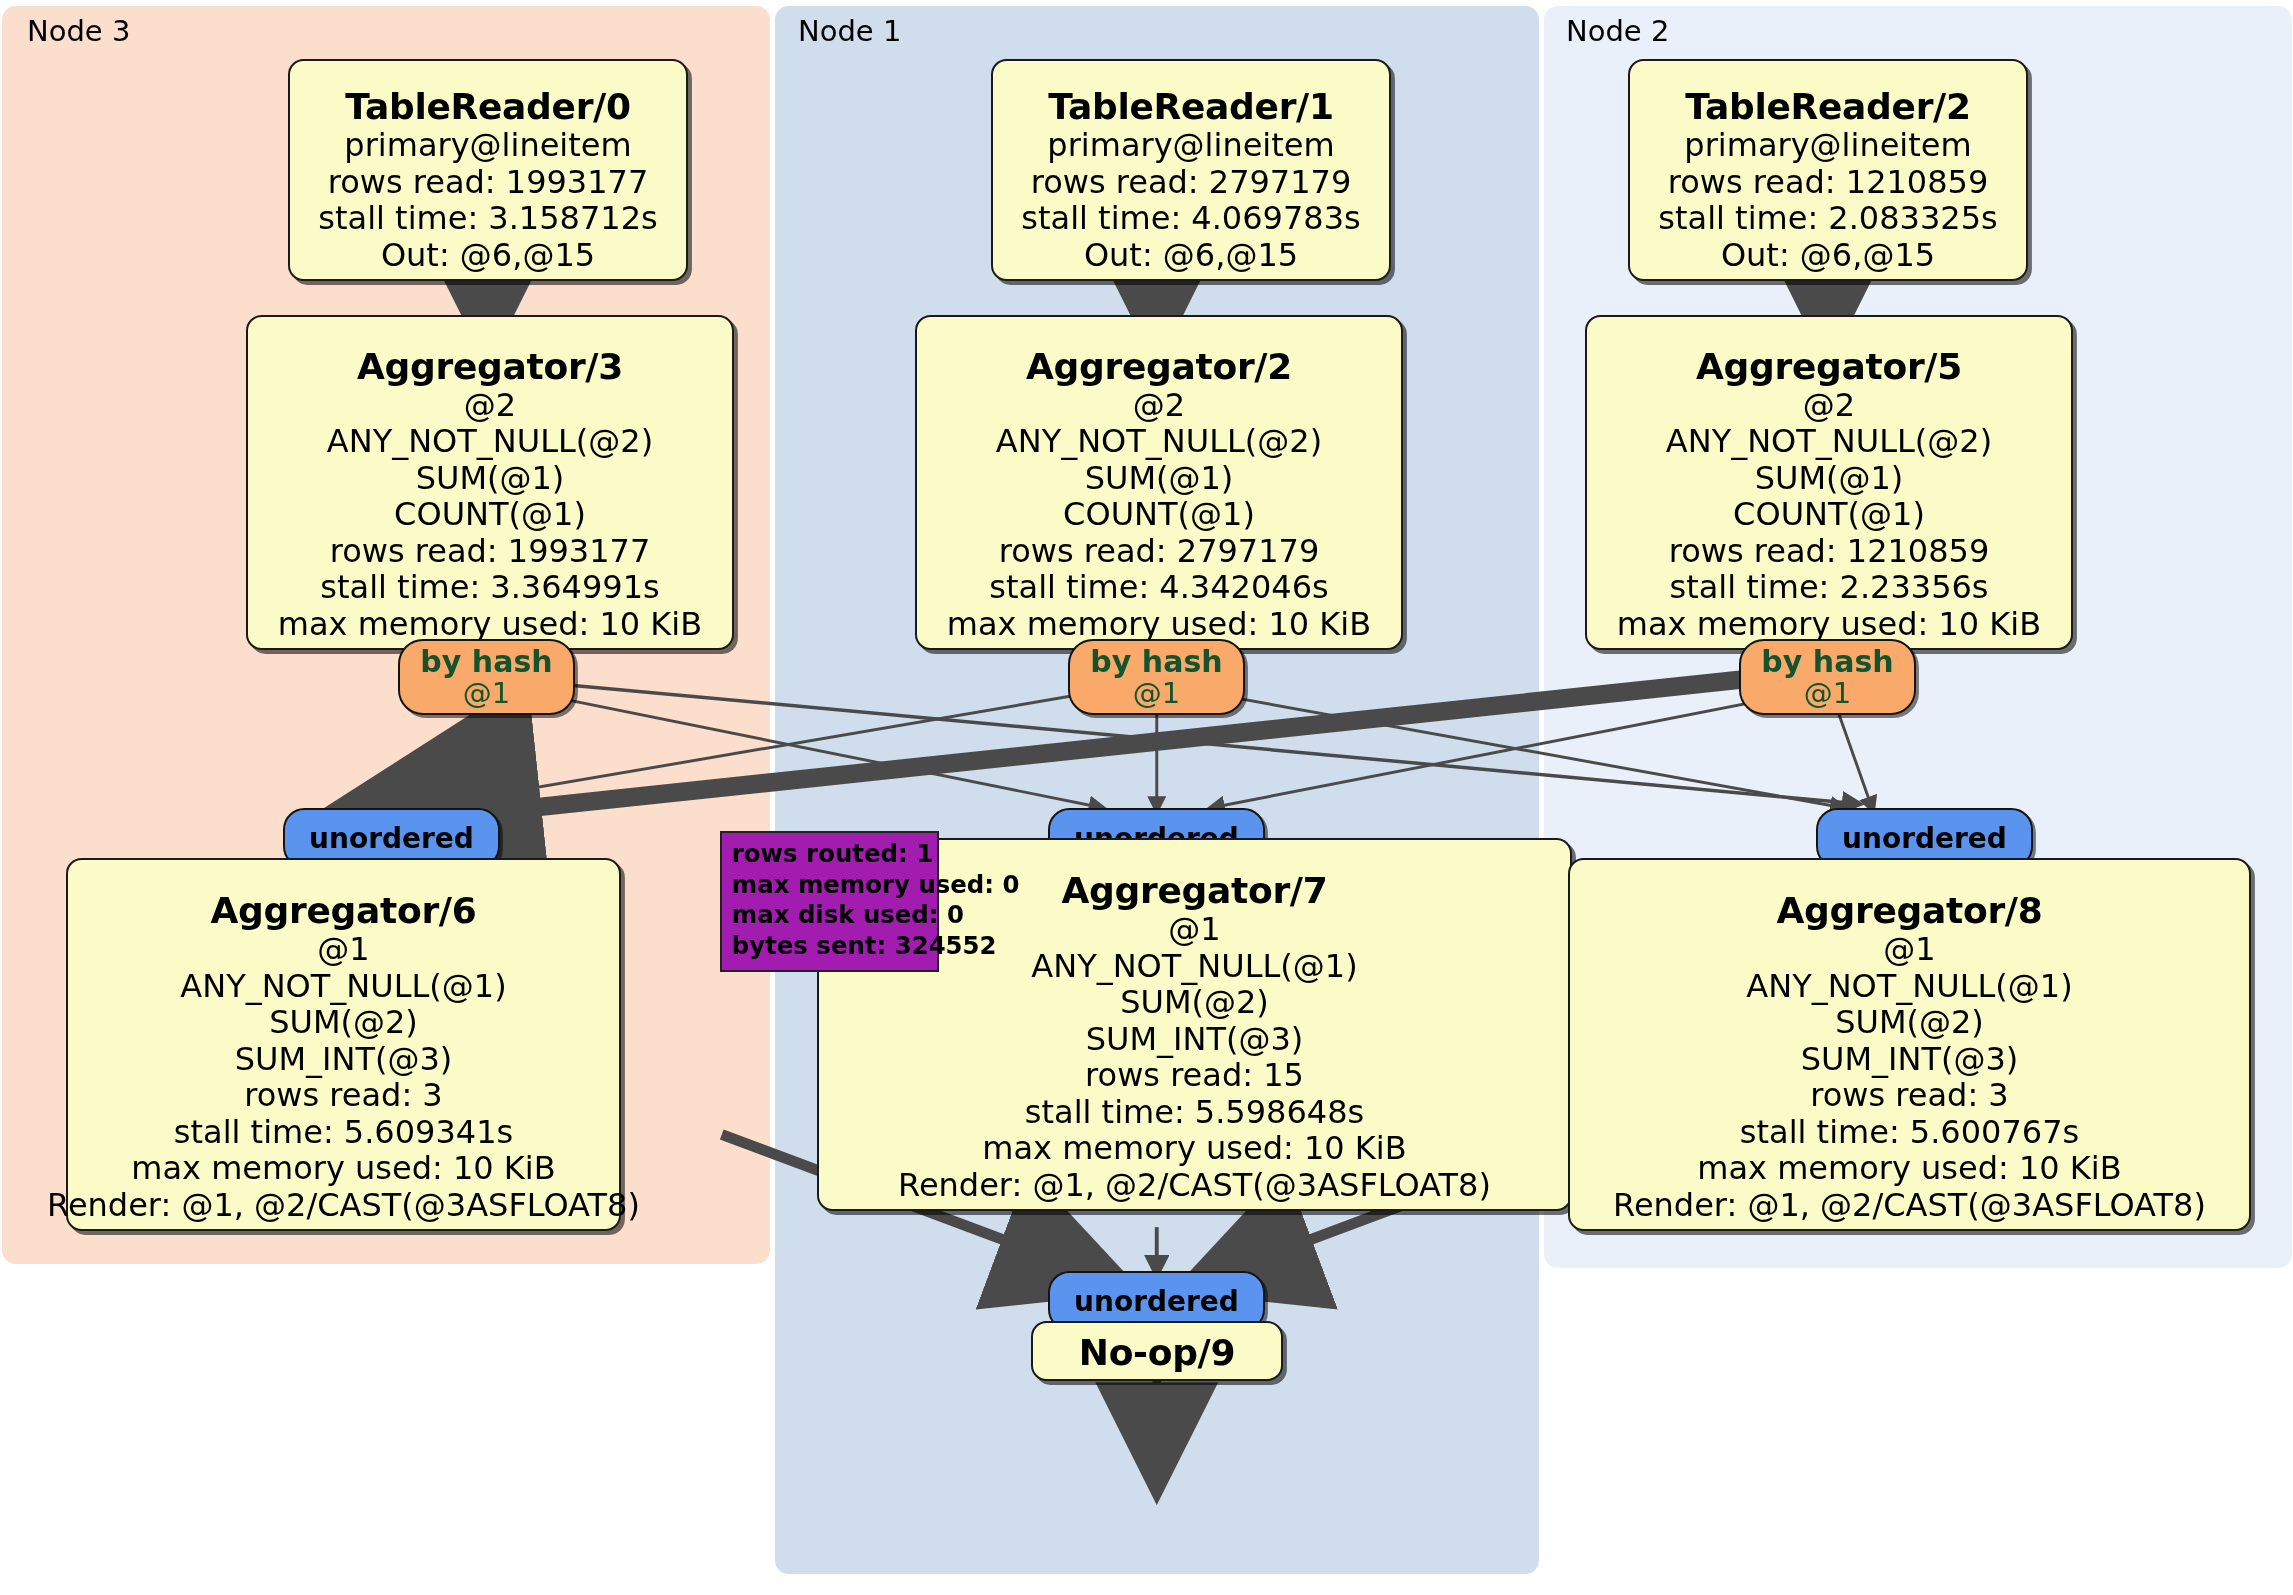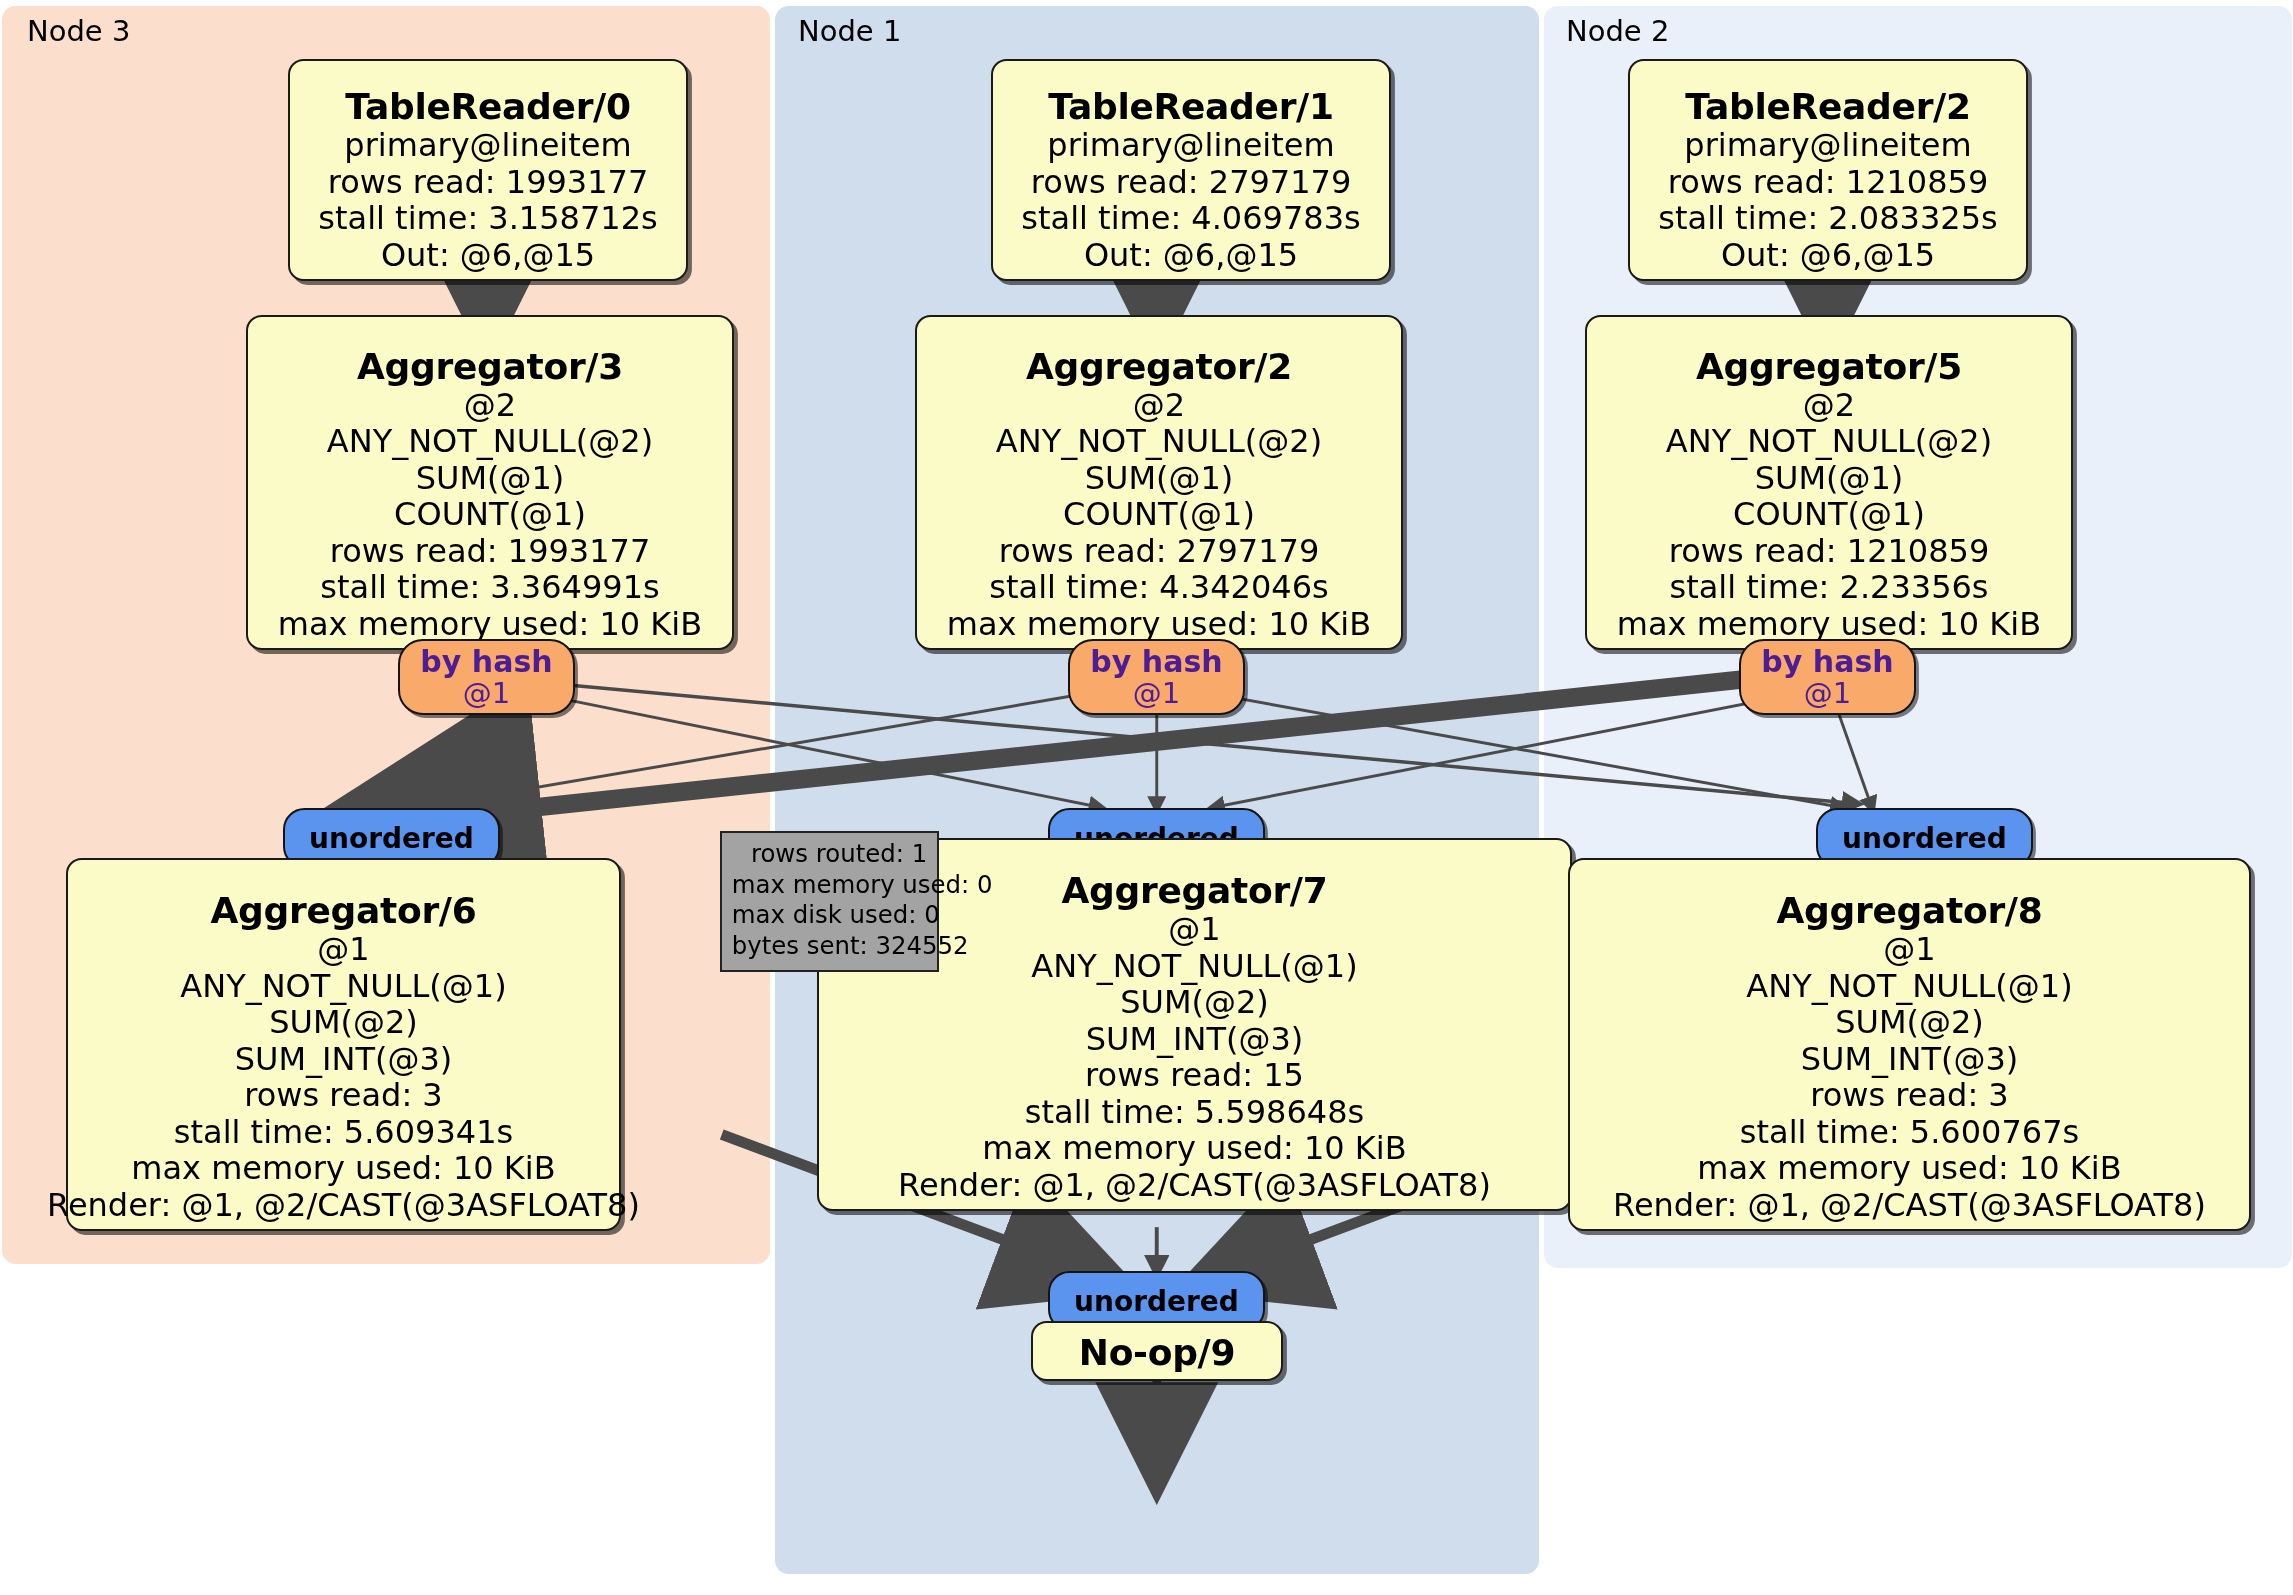--- a/index.html
+++ b/index.html
@@ -57,21 +57,21 @@
   
   .router{
     position:absolute;
     box-sizing:border-box;
     background:#f9a96a;
     border:2.9px solid #141414;
     border-radius:25px;
     display:flex;flex-direction:column;
     align-items:center;justify-content:center;
     text-align:center;
-    color:#4c1d95;
+    color:#14532d;
     box-shadow:2.9px 2.9px 0 rgba(0,0,0,0.5);
   }
   .router .rtitle{font-size:30px;font-weight:bold;line-height:1.05;}
   .router .rsub{font-size:29px;line-height:1.05;}
 
   
   .stream{
     position:absolute;
     box-sizing:border-box;
     background:#5b94ef;
@@ -79,25 +79,26 @@
     border-radius:21.5px;
     display:flex;align-items:center;justify-content:center;
     color:#000;font-weight:bold;font-size:28px;
     box-shadow:2.9px 2.9px 0 rgba(0,0,0,0.5);
   }
 
   
   .statbox{
     position:absolute;
     box-sizing:border-box;
-    background:#a3a3a3;
+    background:#a21caf;
     border:2px solid #222;
     padding:5.9px 9.8px 7.8px 9.8px;
     text-align:right;
     color:#000;
+    font-weight:bold;
   }
   .statbox .srow{font-size:24.4px;line-height:1.26;white-space:nowrap;}
 </style>
 </head>
 <body>
 
 <div id="stage">
 
   <div class="cluster" style="left:2px;top:5.9px;width:768px;height:1258px;background:#fbdecb;"></div>
   <div class="cluster" style="left:775px;top:5.9px;width:764px;height:1568px;background:#cfdded;"></div>

